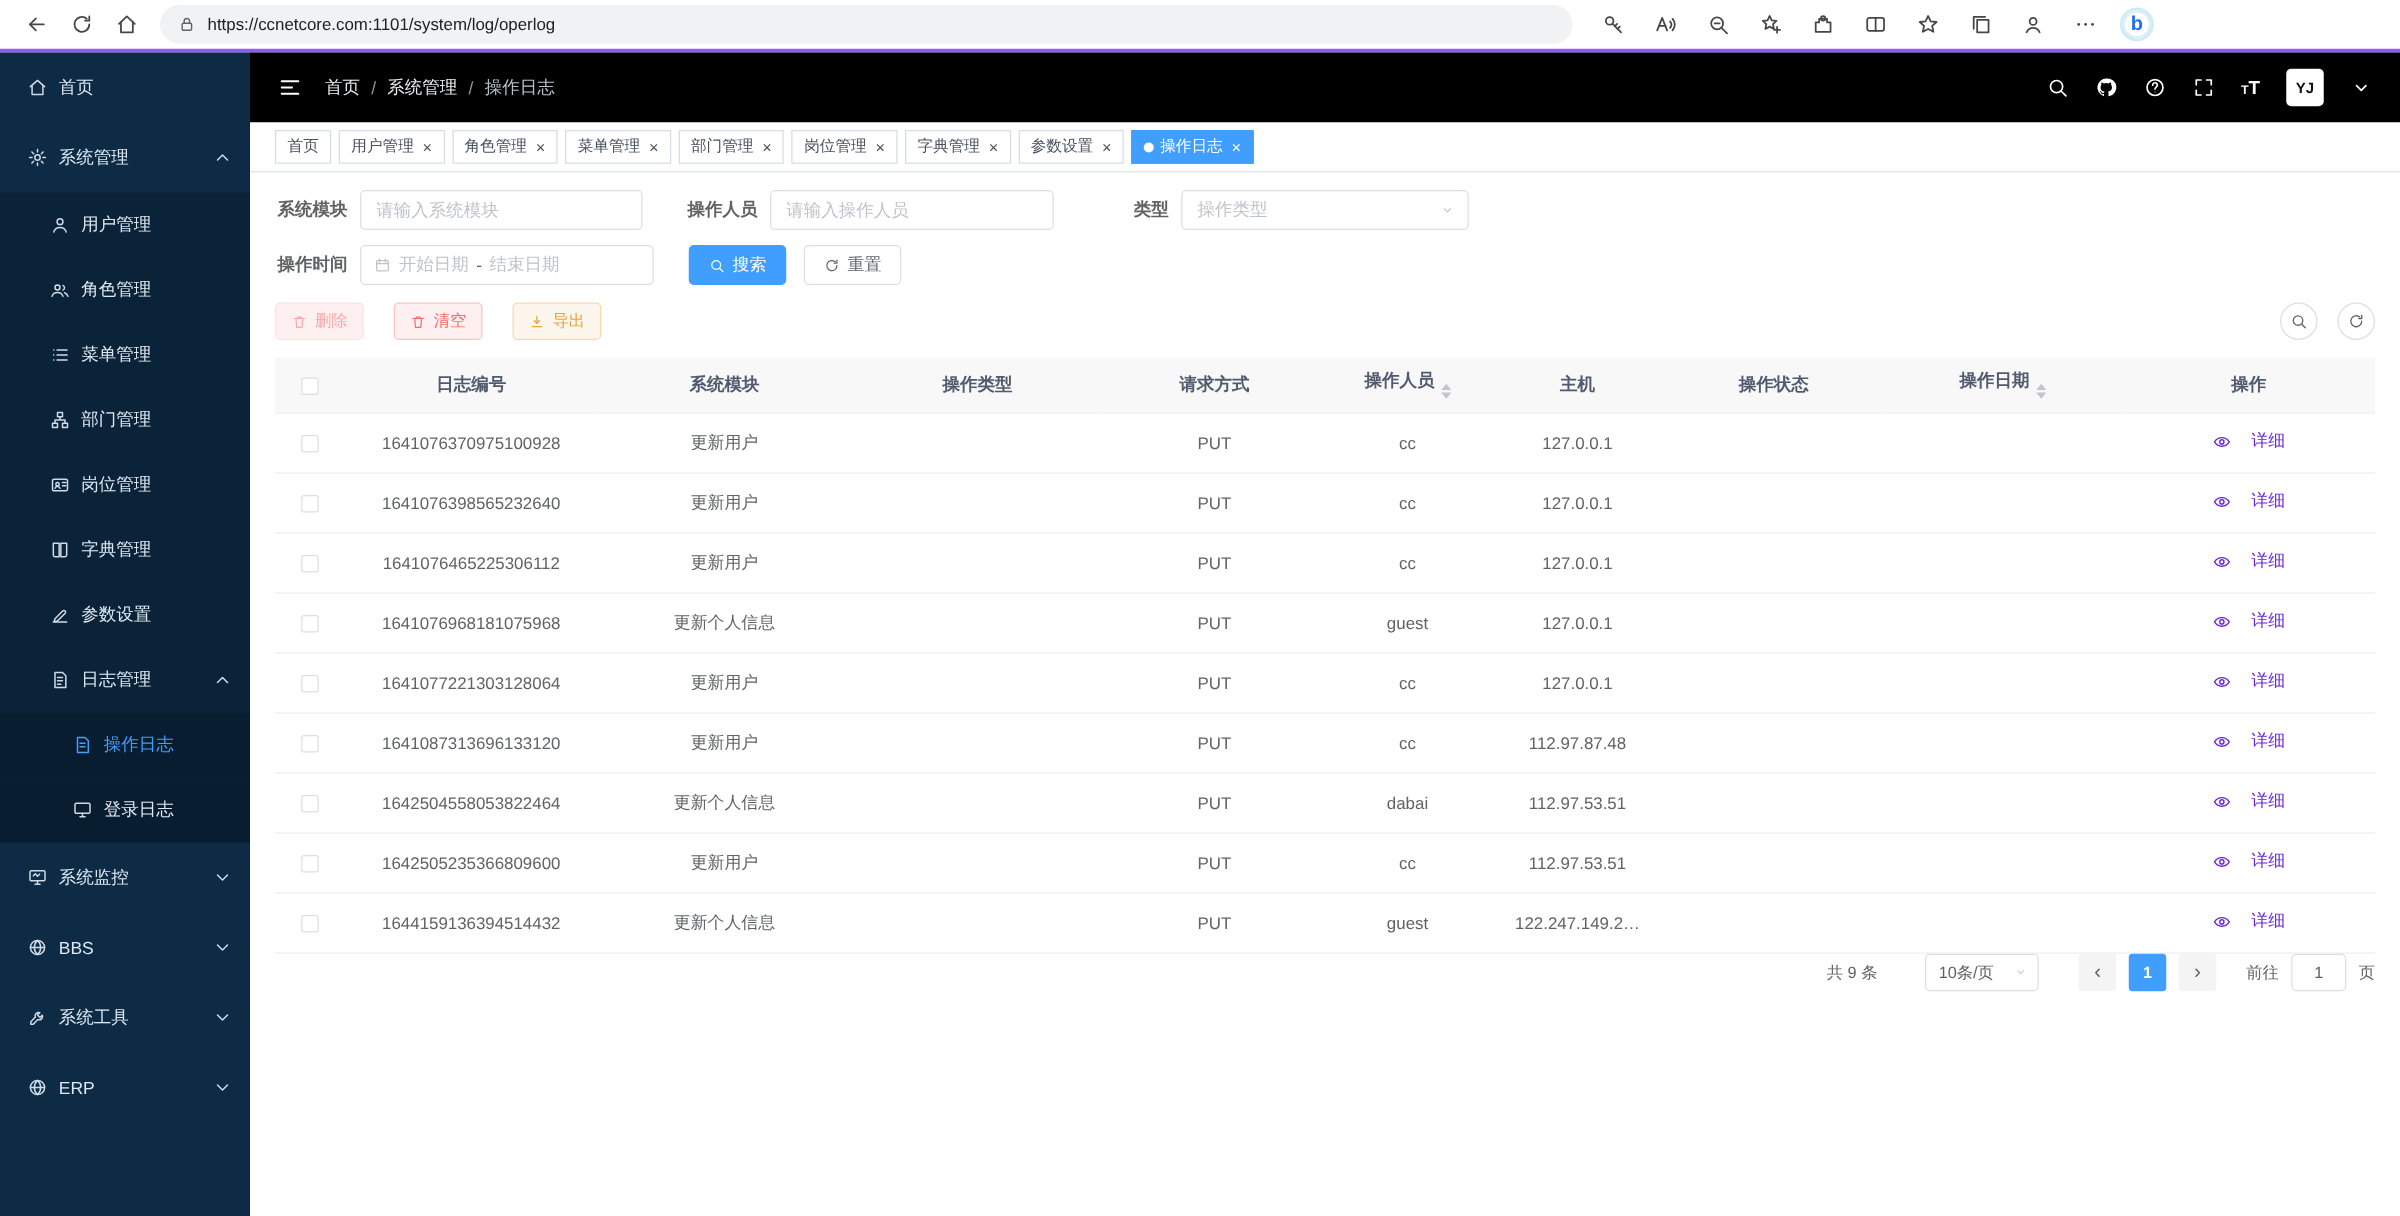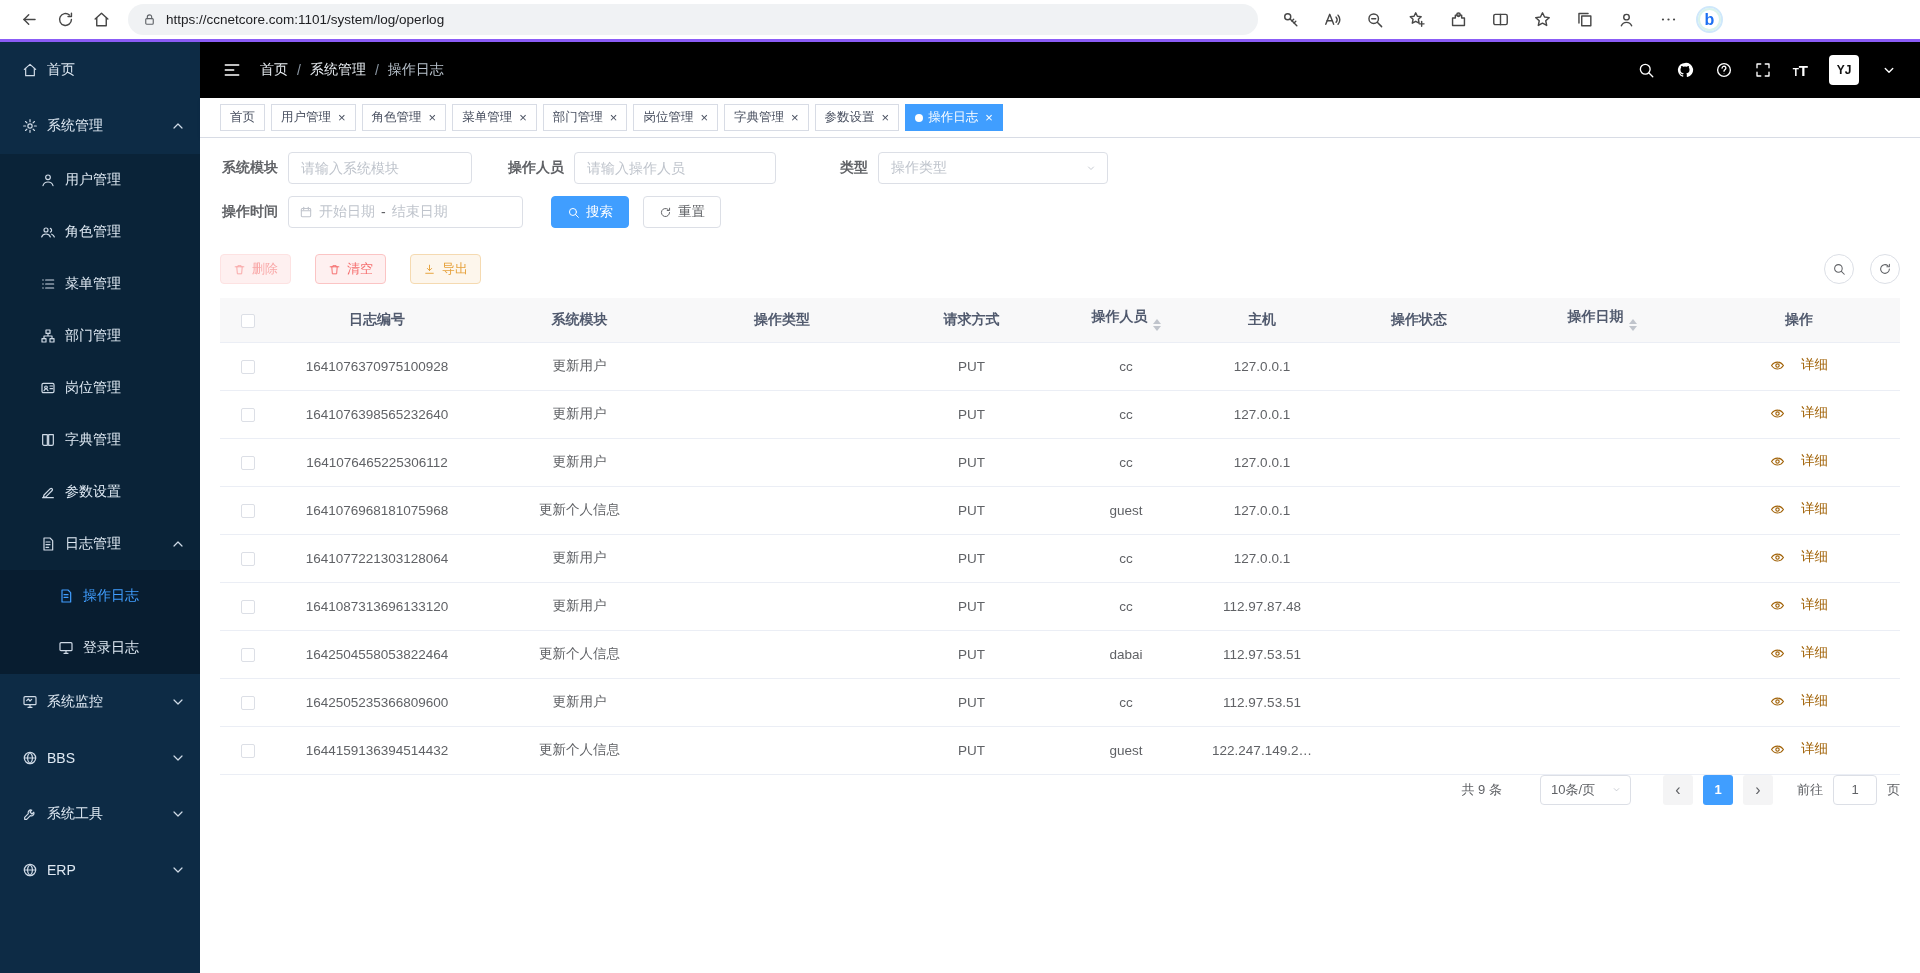--- a/index.html
+++ b/index.html
@@ -60,53 +60,53 @@
 
 .content{flex:1;padding:14px 20px 0;overflow:hidden;background:#fff}
 .filter-row{display:flex;align-items:center}
 .filter-row + .filter-row{margin-top:12px}
 .form-item{display:flex;align-items:center}
 .form-item + .form-item{margin-left:34px}
 .form-label{width:68px;text-align:right;padding-right:10px;font-size:14px;font-weight:bold;color:#606266;flex:none}
 .control{height:32px;border:1px solid #dcdfe6;border-radius:4px;background:#fff;font-size:14px;color:#606266;display:flex;align-items:center}
 input.control{padding:0 12px;outline:none}
 input.control::placeholder{color:#bfc4cc}
-.input-module{width:184px}
-.input-operator{width:202px}
+.input-module{width:226px}
+.input-operator{width:227px}
 .select{width:230px;padding:0 10px 0 12px;justify-content:space-between;color:#bfc4cc;cursor:pointer}
 .select .caret{color:#c0c4cc}
 .date-range{width:235px;padding:0 10px;gap:6px;color:#bfc4cc;justify-content:flex-start;cursor:pointer}
 .date-range .icon{width:14px;height:14px;color:#c0c4cc}
 .date-sep{color:#606266}
 .btn{height:32px;border-radius:4px;border:1px solid #dcdfe6;background:#fff;color:#606266;font-size:13.5px;display:inline-flex;align-items:center;gap:6px;padding:0 15px;cursor:pointer;font-family:inherit}
 .btn .icon{width:13px;height:13px}
 .btn-primary{background:#409eff;border-color:#409eff;color:#fff}
 .btn-search{margin-left:28px}
 .btn-reset{margin-left:14px}
 
-.toolbar{margin-top:26px;display:flex;align-items:center}
+.toolbar{margin-top:14px;display:flex;align-items:center}
 .btn-sm{height:30px;font-size:13px;padding:0 12px}
 .btn-danger{color:#f56c6c;background:#fef0f0;border-color:#fbc4c4}
 .btn-danger.disabled{color:#f9a7a7;border-color:#fde2e2;cursor:not-allowed}
 .btn-warning{color:#e6a23c;background:#fdf6ec;border-color:#f5dab1}
 .toolbar .btn + .btn{margin-left:24px}
 .toolbar-right{margin-left:auto;display:flex;gap:16px}
 .circle-btn{width:30px;height:30px;border-radius:50%;border:1px solid #dcdfe6;background:#fff;color:#606266;display:flex;align-items:center;justify-content:center;cursor:pointer}
 .circle-btn .icon{width:14px;height:14px}
 
 
 table.grid{margin-top:14px;width:100%;border-collapse:collapse;table-layout:fixed}
 .grid th{height:44px;background:#f8f8f9;color:#515a6e;font-size:14px;font-weight:bold;border-bottom:1px solid #ebeef5;text-align:center;white-space:nowrap}
 .grid td{height:48px;color:#606266;font-size:13.5px;text-align:center;border-bottom:1px solid #ebeef5;white-space:nowrap;overflow:hidden;text-overflow:ellipsis}
 .checkbox{width:14px;height:14px;border:1px solid #dcdfe6;border-radius:2px;background:#fff;display:inline-block;vertical-align:middle;cursor:pointer}
 .sort-carets{display:inline-flex;flex-direction:column;margin-left:5px;vertical-align:-3px;cursor:pointer}
 .sort-carets i{display:block;width:0;height:0;border-left:4px solid transparent;border-right:4px solid transparent}
 .sort-carets .up{border-bottom:5px solid #c0c4cc;margin-bottom:2px}
 .sort-carets .down{border-top:5px solid #c0c4cc}
-.detail-link{color:#a16207;display:inline-flex;align-items:center;gap:16px;cursor:pointer;font-size:13.5px}
+.detail-link{color:#6d28d9;display:inline-flex;align-items:center;gap:16px;cursor:pointer;font-size:13.5px}
 .detail-link .icon{width:15px;height:15px}
 
 
 .pagination{display:flex;align-items:center;justify-content:flex-end;gap:10px;font-size:13px;color:#606266}
 .page-size{height:30px;border:1px solid #dcdfe6;border-radius:4px;display:flex;align-items:center;gap:16px;padding:0 8px 0 10px;margin-left:28px;cursor:pointer}
 .page-size .caret{color:#c0c4cc;width:11px;height:11px}
 .pg-btn{width:30px;height:30px;border-radius:3px;background:#f4f4f5;color:#606266;display:flex;align-items:center;justify-content:center;font-size:16px;cursor:pointer}
 .pg-prev{margin-left:22px}
 .pg-cur{width:30px;height:30px;border-radius:3px;background:#409eff;color:#fff;display:flex;align-items:center;justify-content:center;font-weight:bold;cursor:pointer}
 .goto{margin-left:14px}

